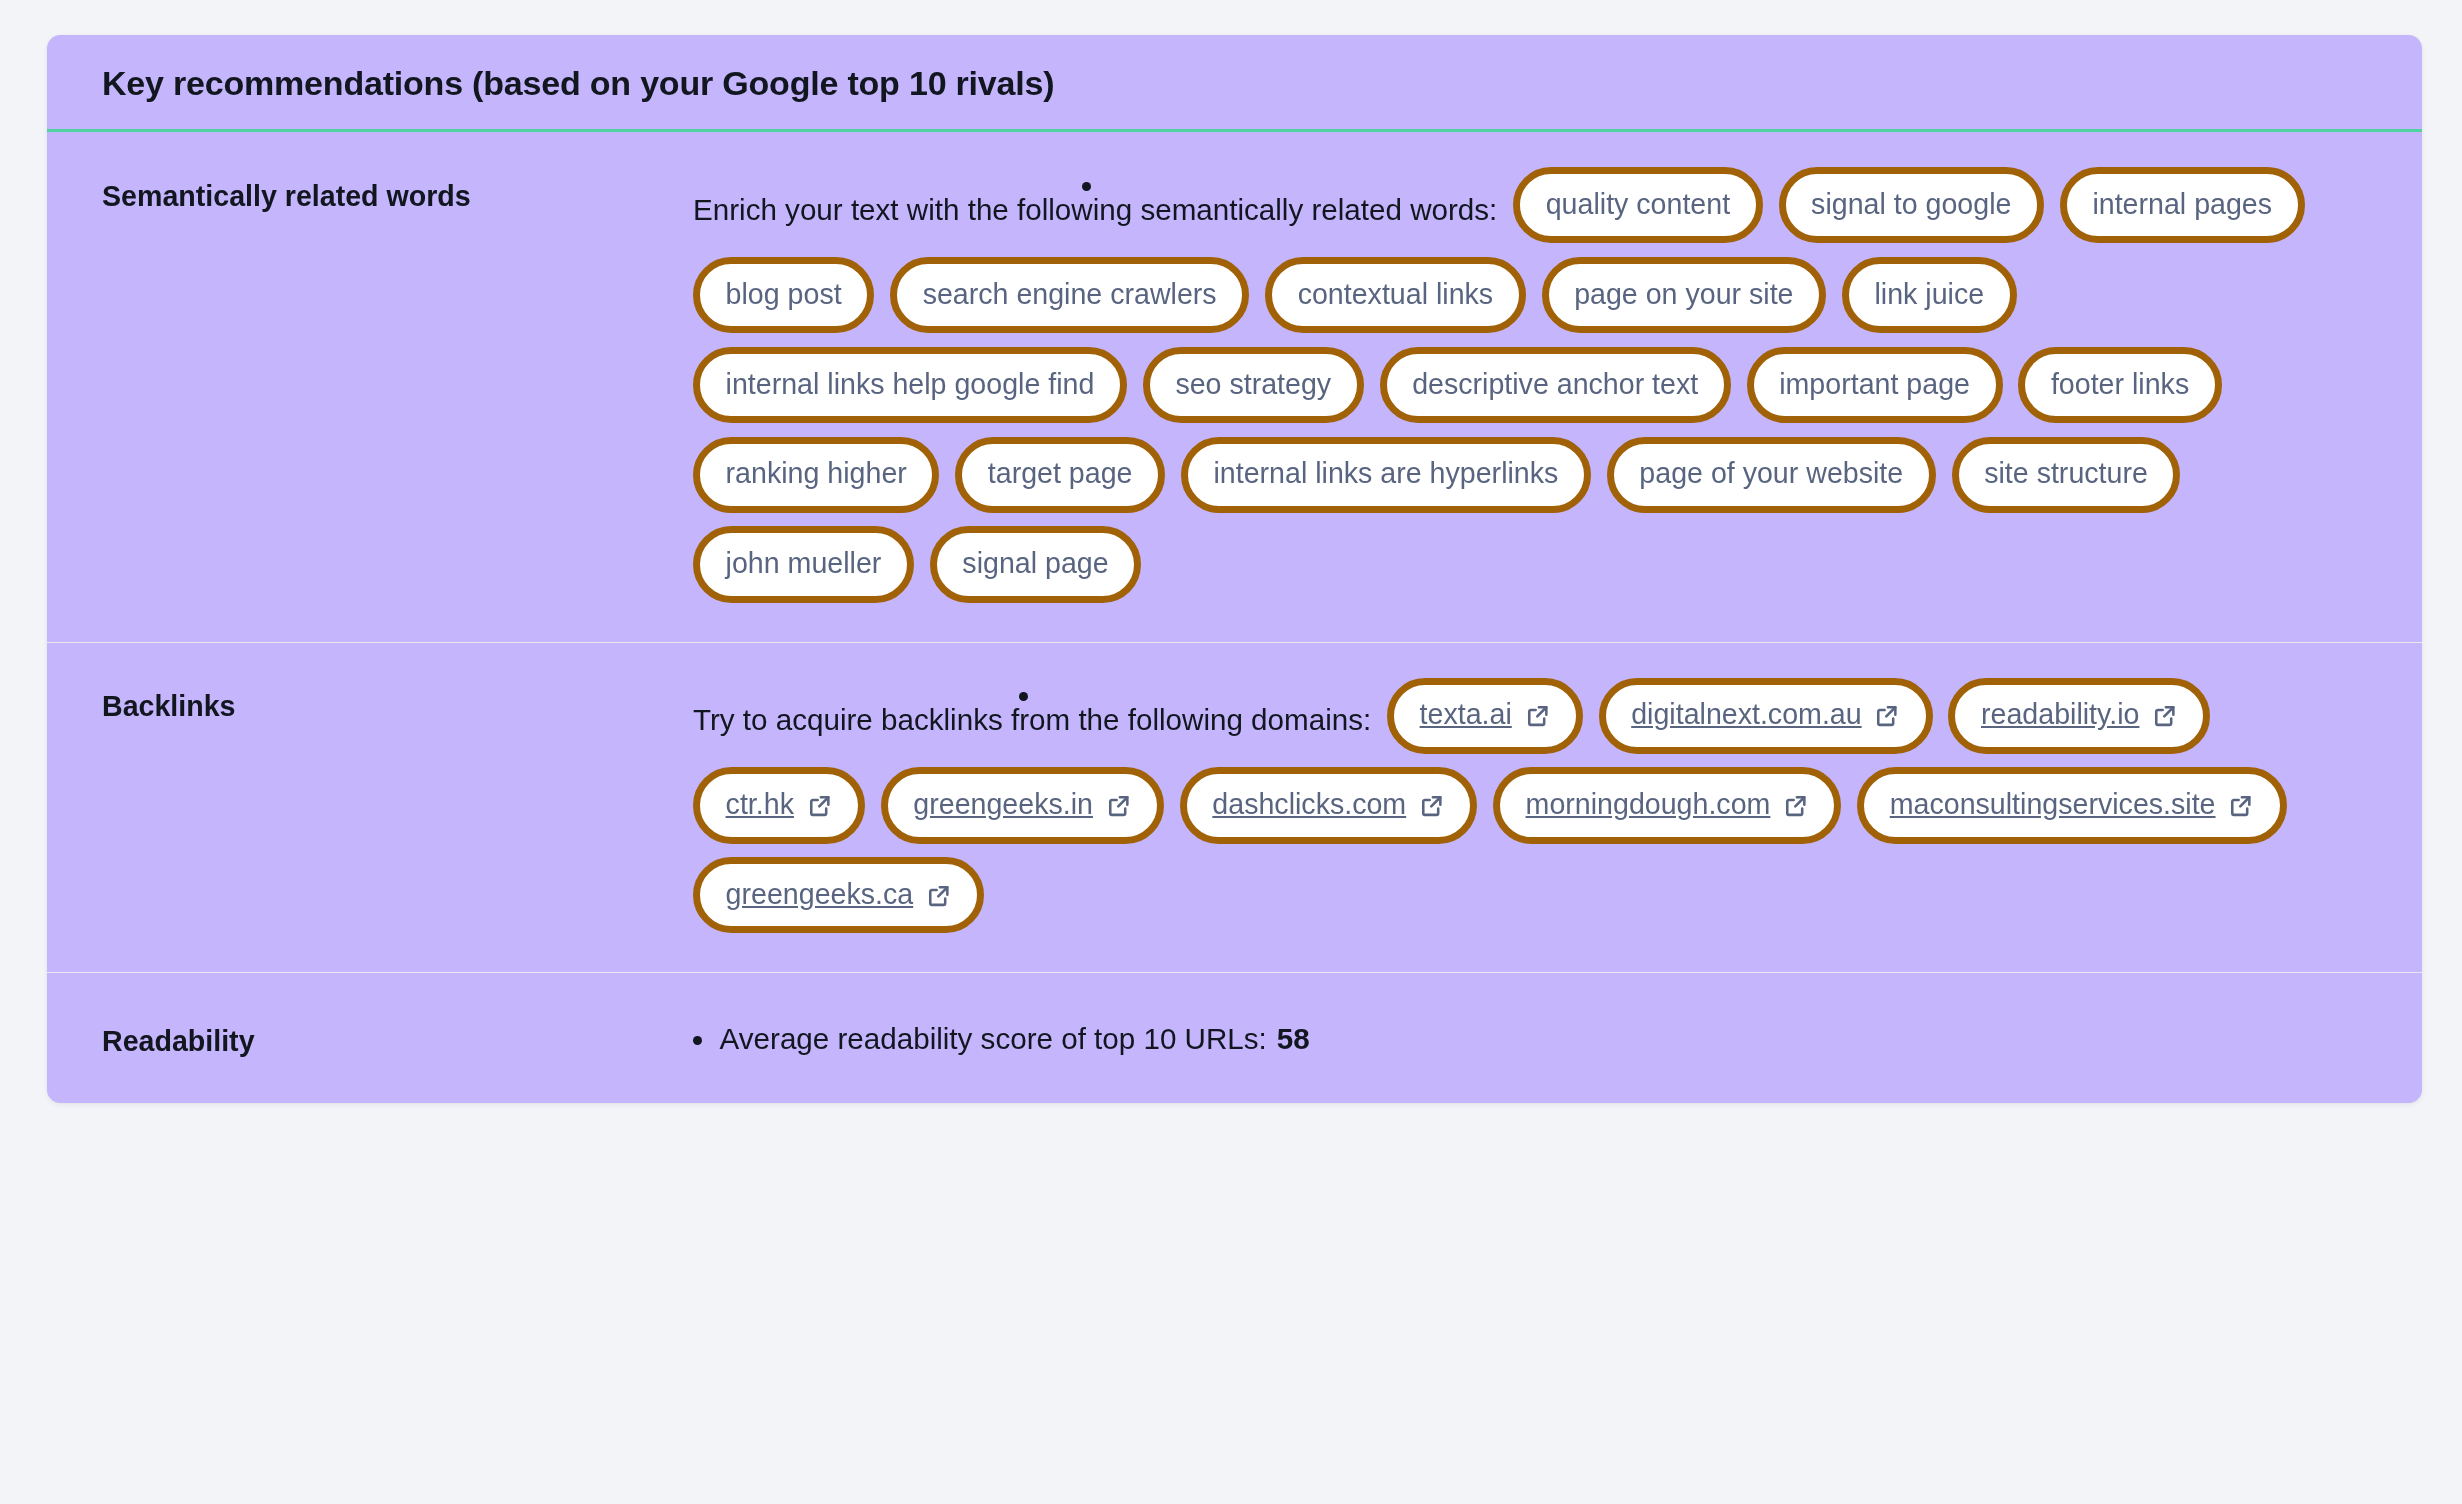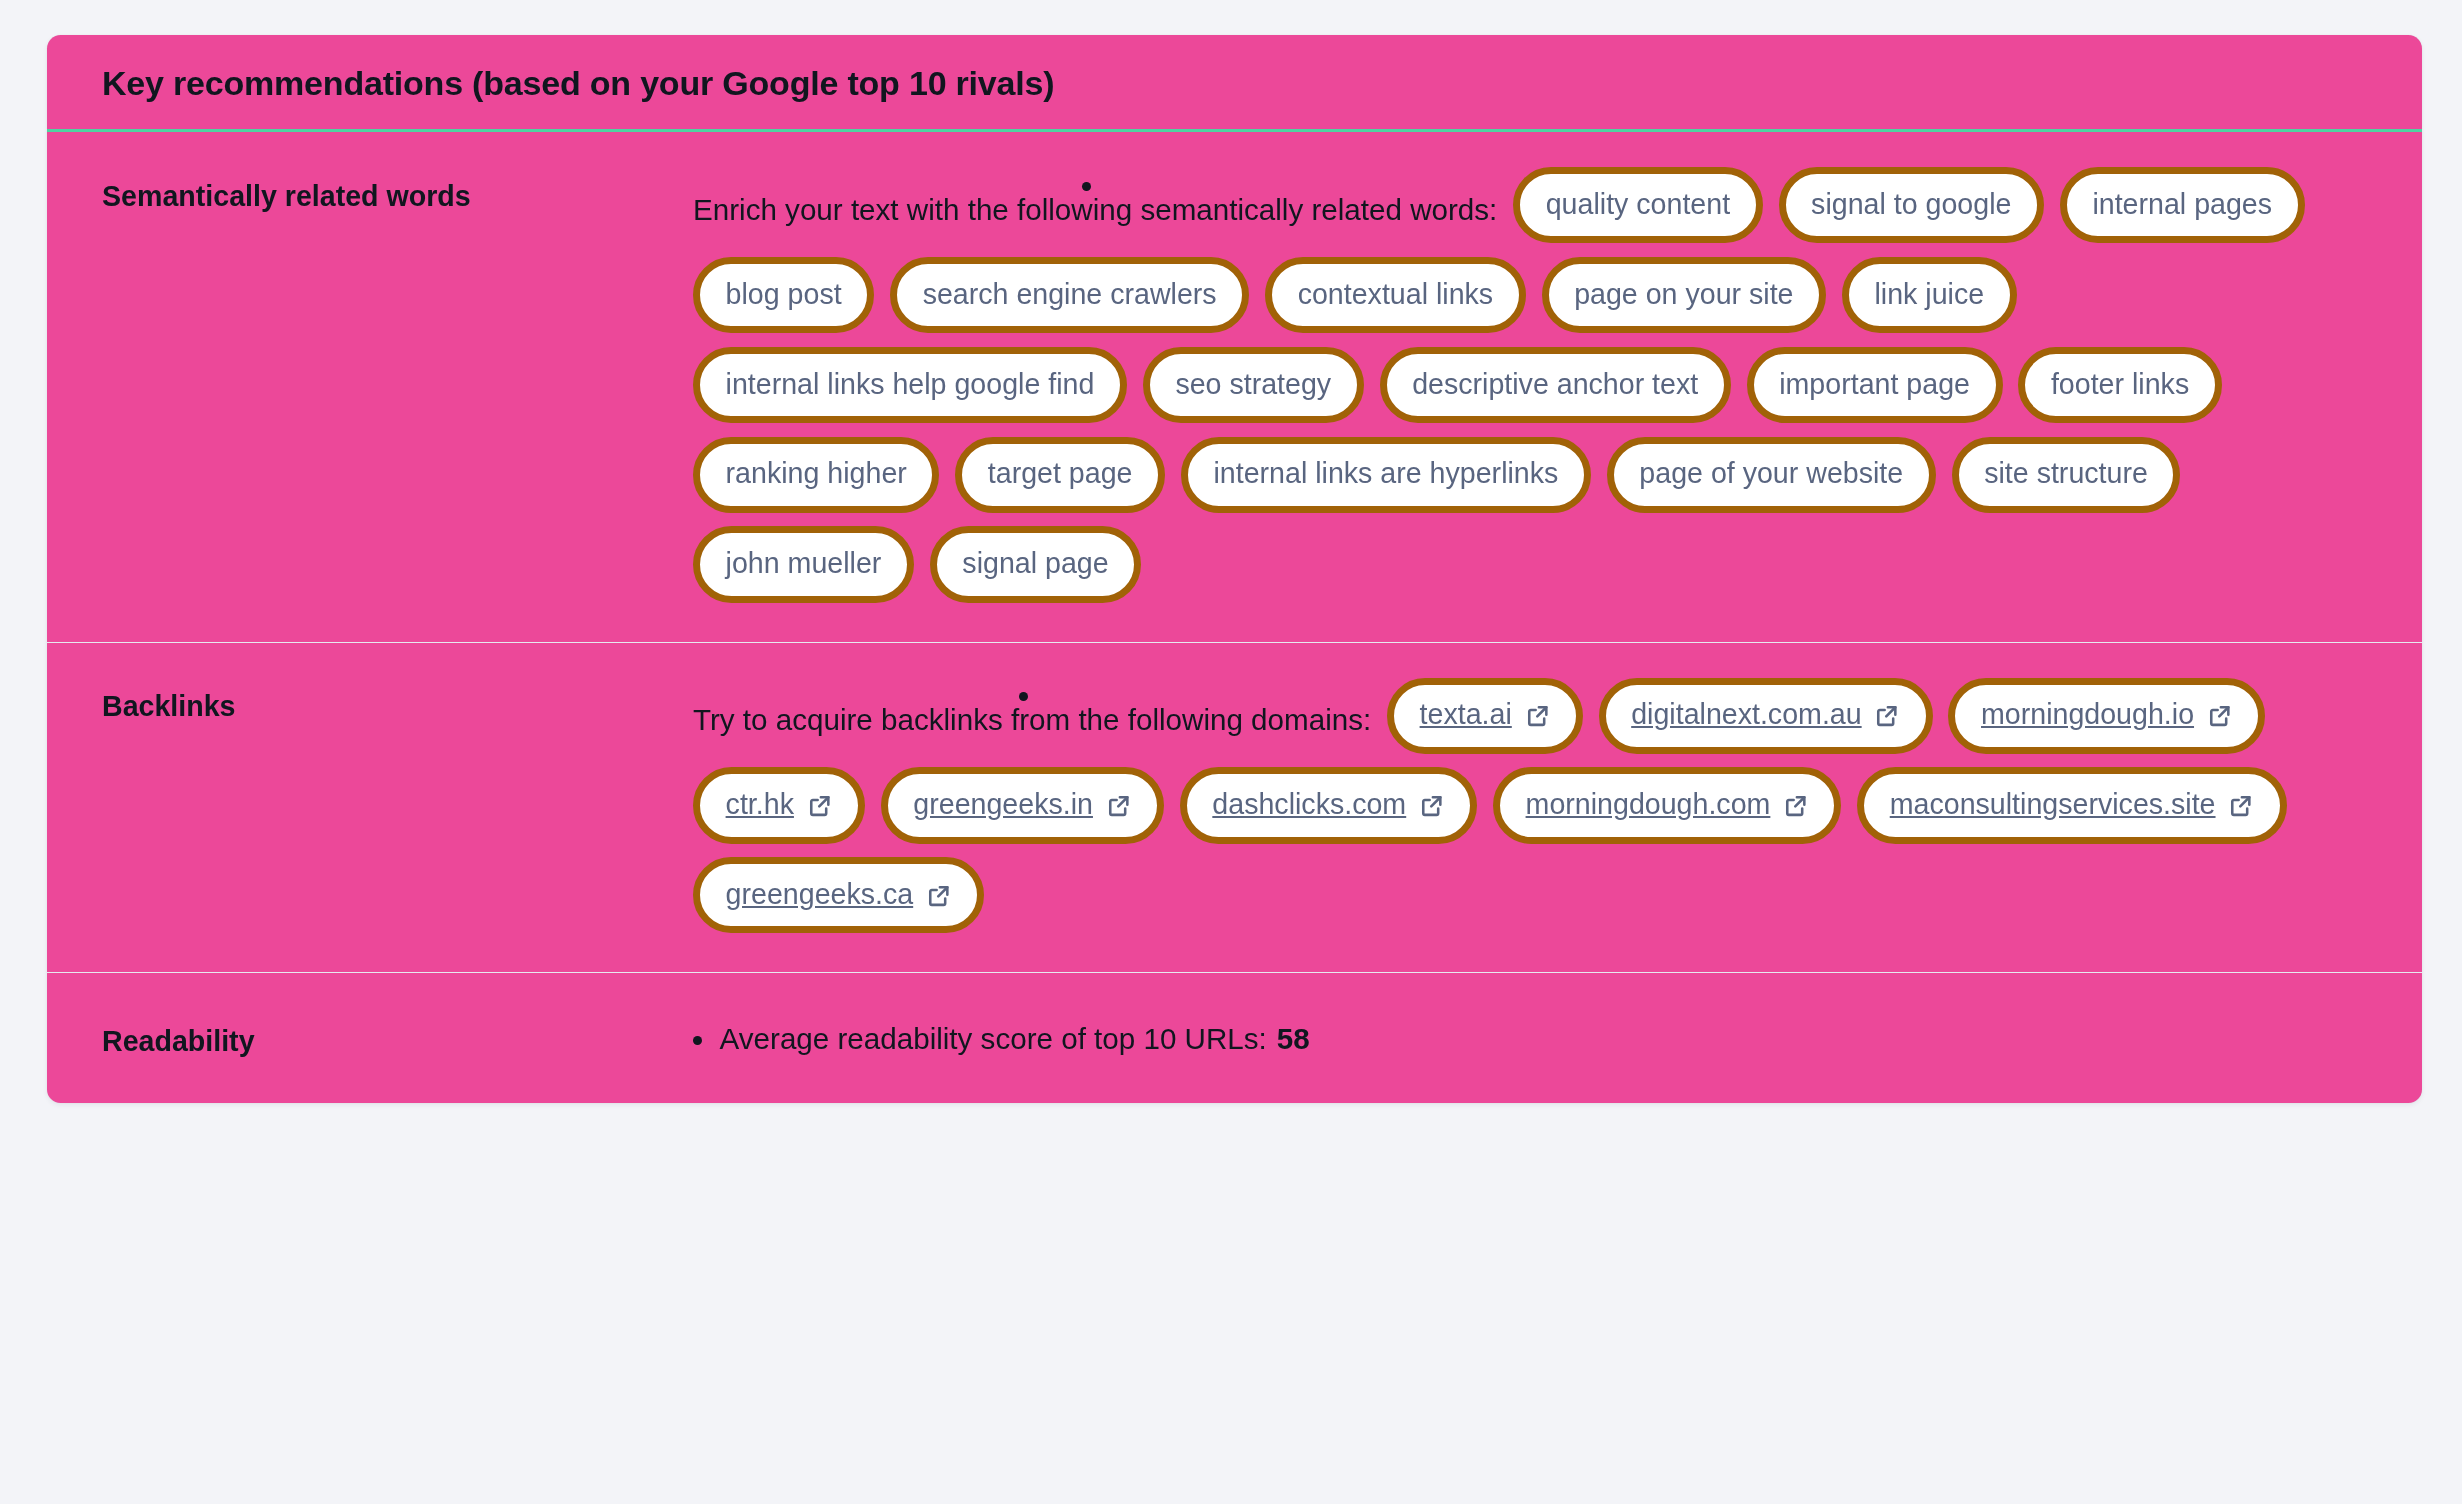--- a/index.html
+++ b/index.html
@@ -17,21 +17,21 @@
 
   .page {
     width: 2463px;
     height: 1504px;
     position: relative;
     box-sizing: border-box;
     padding: 35px 41px 89px 47px;
   }
 
   .card {
-    background: #ec4899;
+    background: #c4b5fd;
     border-radius: 13.8px;
     box-shadow: 0 2px 4.9px rgba(30, 40, 70, 0.07), 0 0 1px rgba(30,40,70,0.12);
     width: 100%;
     box-sizing: border-box;
     overflow: hidden;
   }
 
   
   .card-header {
     padding: 27.6px 0 25.6px 55px;
@@ -248,21 +248,21 @@
             <span class="chip-text">digitalnext.com.au</span>
             <span class="ext-icon">
                 <svg viewBox="0 0 24 24" width="25.6" height="25.6" fill="none" stroke="#596580" stroke-width="2.4" stroke-linecap="round" stroke-linejoin="round">
                   <path d="M13 4h7v7"></path>
                   <path d="M20 4L11.5 12.5"></path>
                   <path d="M18 14.5V19a1.5 1.5 0 0 1-1.5 1.5h-11A1.5 1.5 0 0 1 4 19V8a1.5 1.5 0 0 1 1.5-1.5H10"></path>
                 </svg>
               </span>
           </a>
           <a class="chip" href="#">
-            <span class="chip-text">morningdough.io</span>
+            <span class="chip-text">readability.io</span>
             <span class="ext-icon">
                 <svg viewBox="0 0 24 24" width="25.6" height="25.6" fill="none" stroke="#596580" stroke-width="2.4" stroke-linecap="round" stroke-linejoin="round">
                   <path d="M13 4h7v7"></path>
                   <path d="M20 4L11.5 12.5"></path>
                   <path d="M18 14.5V19a1.5 1.5 0 0 1-1.5 1.5h-11A1.5 1.5 0 0 1 4 19V8a1.5 1.5 0 0 1 1.5-1.5H10"></path>
                 </svg>
               </span>
           </a>
           <a class="chip" href="#">
             <span class="chip-text">ctr.hk</span>

